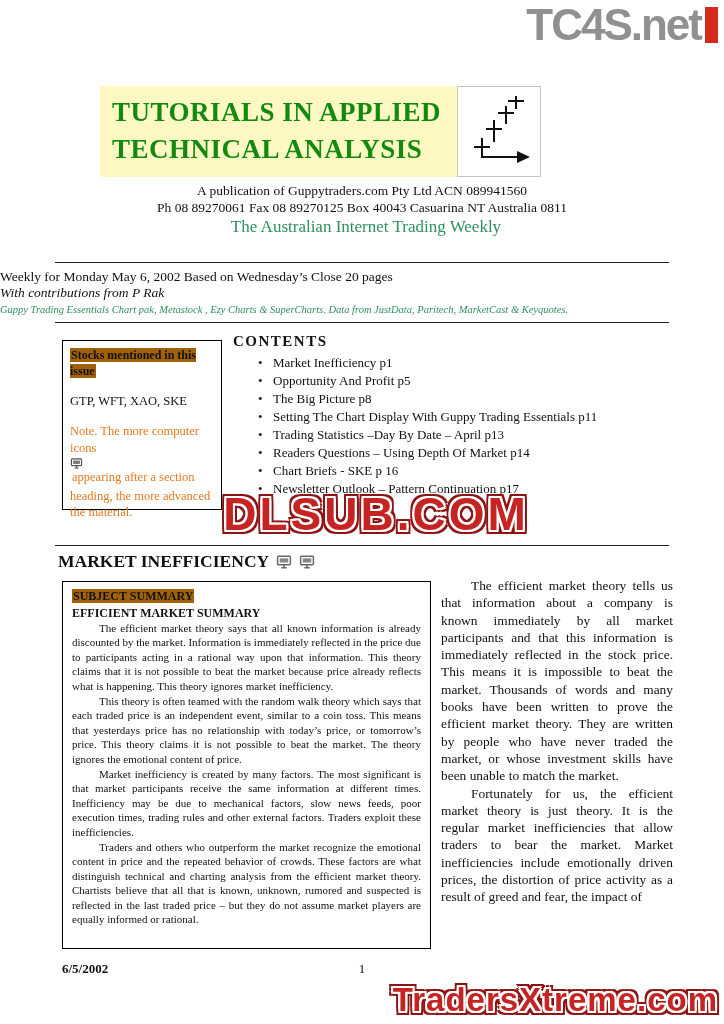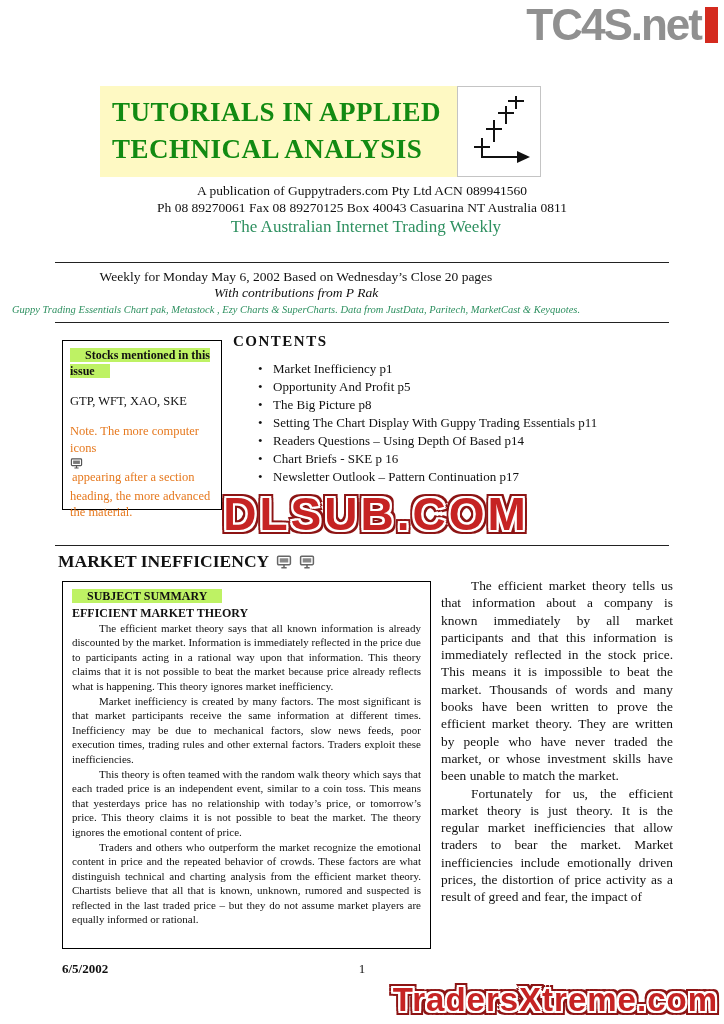--- a/index.html
+++ b/index.html
@@ -20,36 +20,36 @@
   .masthead-logo { width:84px; height:91px; border:1px solid #c4c4c4; background:#fff;
                    display:flex; align-items:center; justify-content:center; }
 
   .pub-block { position:absolute; top:183px; left:0; width:724px; text-align:center;
                font-size:13.5px; line-height:16.5px; }
   .tagline { margin-top:3px; color:#2e9060; font-size:17px;padding-left:8px; }
 
   .rule { position:absolute; left:55px; width:614px; border-top:1px solid #222; }
   .rule-1 { top:262px; } .rule-2 { top:322px; } .rule-3 { top:545px; }
 
-  .issue-info { position:absolute; top:269px; left:0; width:592px; text-align:center; }
+  .issue-info { position:absolute; top:269px; left:0; width:592px; text-align:left; }
   .issue-weekly { font-size:13.5px; }
   .issue-contrib { font-size:13.5px; font-style:italic; }
   .issue-credits { font-size:10.5px; font-style:italic; color:#2e9060; margin-top:3px; }
 
   
   .stocks-box { position:absolute; left:62px; top:340px; width:160px; height:170px;
                 border:1px solid #000; padding:6px 7px; font-size:12.5px; line-height:16px; }
-  .hl-green { background:#bef264; font-weight:bold; display:inline; padding:0 15px; font-size:12px; }
+  .hl-green { background:#a16207; font-weight:bold; display:inline; padding:0 1px; font-size:12px; }
   .stocks-list { margin-top:14px; }
   .stocks-note { margin-top:14px; color:#e6791f; line-height:16.5px; font-size:12.5px; }
   .stocks-note .pc-icon { vertical-align:-2px; margin:0 2px; }
 
   
   .contents { position:absolute; left:233px; top:333px; width:438px; }
-  .contents-heading { font-size:15px; font-weight:bold; letter-spacing:1.5px; margin-bottom:10px; }
+  .contents-heading { font-size:15px; font-weight:bold; letter-spacing:1.5px; margin-bottom:4px; }
   .contents ul { list-style:none; margin-left:24px; }
   .contents li { font-size:13px; line-height:18px; position:relative; padding-left:16px; }
   .contents li::before { content:"\2022"; position:absolute; left:1px; top:0; }
 
   
   .wm-red { font-family:"Liberation Sans", sans-serif; font-weight:bold; color:#c62323; z-index:6;
             text-shadow:
               -2px -2px 0 #fff, 0 -2px 0 #fff, 2px -2px 0 #fff,
               -2px  0   0 #fff, 2px  0   0 #fff,
               -2px  2px 0 #fff, 0  2px 0 #fff, 2px  2px 0 #fff,
@@ -143,21 +143,22 @@
     </div>
   </div>
 
   <div class="contents">
     <div class="contents-heading">CONTENTS</div>
     <ul>
       <li>Market Inefficiency p1</li>
       <li>Opportunity And Profit  p5</li>
       <li>The Big Picture p8</li>
       <li>Setting The Chart Display With  Guppy Trading Essentials p11</li>
-      <li>Readers Questions – Using Depth Of Based p14</li>
+      <li>Trading Statistics –Day By Date – April p13</li>
+      <li>Readers Questions – Using Depth Of Market p14</li>
       <li>Chart Briefs - SKE p 16</li>
       <li>Newsletter Outlook – Pattern Continuation p17</li>
     </ul>
   </div>
 
   <div class="wm-red wm-mid">DLSUB.COM</div>
 
   <div class="rule rule-3"></div>
 
   <div class="article-heading">
@@ -173,24 +174,24 @@
         <svg width="16" height="14" viewBox="0 0 15 13">
           <rect x="1.5" y="1" width="12" height="8" rx="1" fill="none" stroke="#666" stroke-width="1.4"></rect>
           <rect x="3.5" y="3" width="8" height="4" fill="#888"></rect>
           <path d="M5 11.8 h5 M7.5 9 v2.5" stroke="#666" stroke-width="1.4" fill="none"></path>
         </svg>
       </span>
   </div>
 
   <div class="left-box">
     <span class="hl-green">SUBJECT SUMMARY</span>
-    <div class="summary-title">EFFICIENT MARKET THEORY</div>
+    <div class="summary-title">EFFICIENT MARKET SUMMARY</div>
     <p>The efficient market theory says that all known information is already discounted by the market. Information is immediately reflected in the price due to participants acting in a rational way upon that information. This theory claims that it is not possible to beat the market because price already reflects what is happening. This theory ignores market inefficiency.</p>
+    <p>This theory is often teamed with the random walk theory which says that each traded price is an independent event, similar to a coin toss. This means that yesterdays price has no relationship with today’s price, or tomorrow’s price. This theory claims it is not possible to beat the market. The theory ignores the emotional content of price.</p>
     <p>Market inefficiency is created by many factors. The most significant is that market participants receive the same information at different times. Inefficiency may be due to mechanical factors, slow news feeds, poor execution times, trading rules and other external factors. Traders exploit these inefficiencies.</p>
-    <p>This theory is often teamed with the random walk theory which says that each traded price is an independent event, similar to a coin toss. This means that yesterdays price has no relationship with today’s price, or tomorrow’s price. This theory claims it is not possible to beat the market. The theory ignores the emotional content of price.</p>
     <p>Traders and others who outperform the market recognize the emotional content in price and the repeated behavior of crowds. These factors are what distinguish technical and charting analysis from the efficient market theory. Chartists believe that all that is known, unknown, rumored and suspected is reflected in the last traded price – but they do not assume market players are equally informed or rational.</p>
   </div>
 
   <div class="right-col">
     <p>The efficient market theory tells us that information about a company is known immediately by all market participants and that this information is immediately reflected in the stock price. This means it is impossible to beat the market. Thousands of words and many books have been written to prove the efficient market theory. They are written by people who have never traded the market, or whose investment skills have been unable to match the market.</p>
     <p>Fortunately for us, the efficient market theory is just theory. It is the regular market inefficiencies that allow traders to bear the market. Market inefficiencies include emotionally driven prices, the distortion of price activity as a result of greed and fear, the impact of</p>
   </div>
 
   <div class="footer-date">6/5/2002</div>
   <div class="footer-page">1</div>

